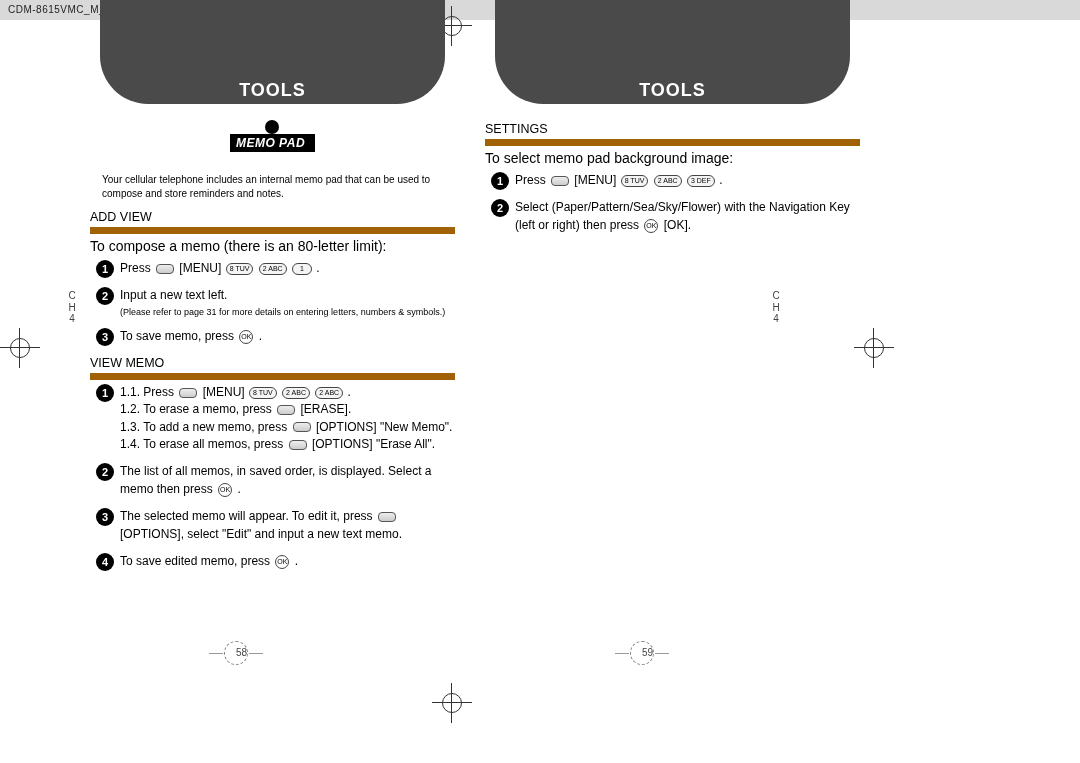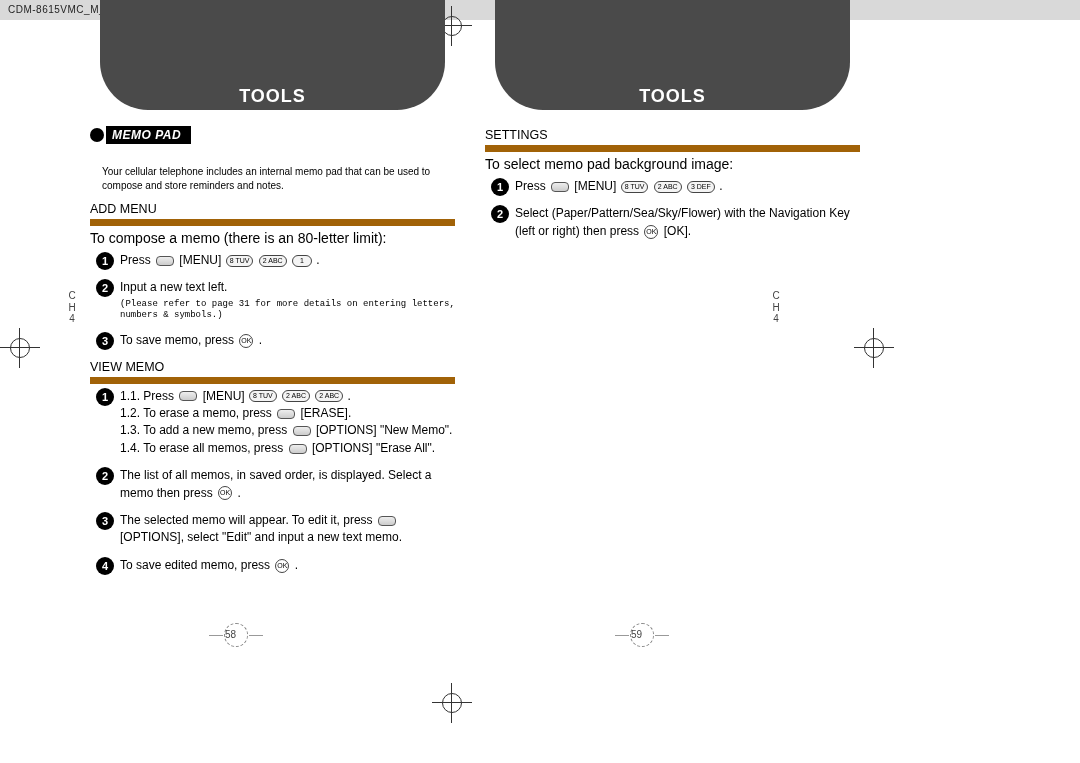--- a/index.html
+++ b/index.html
@@ -42,21 +42,21 @@
     border: 1px solid #333;
     border-radius: 50%;
   }
   .cross-top    { top: 6px;  left: 432px; }
   .cross-bottom { bottom: 40px; left: 432px; }
   .cross-left   { top: 328px; left: 0px; }
   .cross-right  { top: 328px; right: 186px; }
 
   .spread {
     position: absolute;
-    top: 50px; left: 90px;
+    top: 44px; left: 90px;
     width: 770px;
     display: flex;
     gap: 0;
   }
   .page {
     width: 385px;
     position: relative;
     padding-bottom: 70px;
   }
   .page-left  { padding-right: 20px; }
@@ -83,20 +83,21 @@
     color: #fff;
     font-weight: bold;
     font-size: 18px;
     letter-spacing: 1px;
   }
 
   .badge-wrap {
     display: flex;
     align-items: center;
     margin: 6px 0 6px 0;
+    flex-direction: column;
   }
   .badge-dot {
     width: 14px; height: 14px;
     background: #000;
     border-radius: 50%;
     margin-right: 2px;
   }
   .badge {
     background: #000;
     color: #fff;
@@ -141,21 +142,20 @@
     font-weight: bold;
     font-size: 11px;
     text-align: center;
     line-height: 18px;
   }
   .fine {
     font-size: 9px;
     display: block;
     margin-top: 2px;
     line-height: 1.3;
-    font-family: Liberation Mono, monospace;
   }
   .soft-icon {
     display: inline-block;
     width: 18px; height: 10px;
     border: 1px solid #555;
     border-radius: 4px;
     vertical-align: middle;
     margin: 0 2px;
     position: relative;
     background: linear-gradient(#eee,#ccc);
@@ -190,26 +190,26 @@
     width: 20px;
     text-align: center;
     font-size: 10px;
     line-height: 1.15;
     color: #444;
   }
   .chapter-tab.left  { left: 62px; }
   .chapter-tab.right { left: 766px; }
   .pagenum {
     position: absolute;
-    bottom: 116px;
+    bottom: 98px;
     width: 24px; height: 24px;
     border: 1px dashed #888;
     border-radius: 50%;
     font-size: 10px;
-    text-align: left;
+    text-align: right;
     line-height: 22px;
     color: #444;
   }
   .pagenum.left  { left: 224px; }
   .pagenum.right { left: 630px; }
   .pagenum::before, .pagenum::after {
     content: "";
     position: absolute;
     top: 11px; width: 14px; height: 1px;
     background: #999;
@@ -255,21 +255,21 @@
       <div class="header-arc"></div>
       <div class="header-title">TOOLS</div>
     </div>
 
     <div class="badge-wrap">
       <div class="badge-dot"></div>
       <div class="badge">MEMO PAD</div>
     </div>
     <p class="intro">Your cellular telephone includes an internal memo pad that can be used to compose and store reminders and notes.</p>
 
-    <div class="section-h">ADD MENU</div>
+    <div class="section-h">ADD VIEW</div>
     <div class="subcaption">To compose a memo (there is an 80-letter limit):</div>
     <ul class="steps">
       <li>
         <span class="step-num">1</span>
         <span>Press </span>
         <span class="soft-icon"></span>
         <span> [MENU] </span>
         <span class="key-pill">8 TUV</span>
         <span class="key-pill">2 ABC</span>
         <span class="key-pill">1</span>

